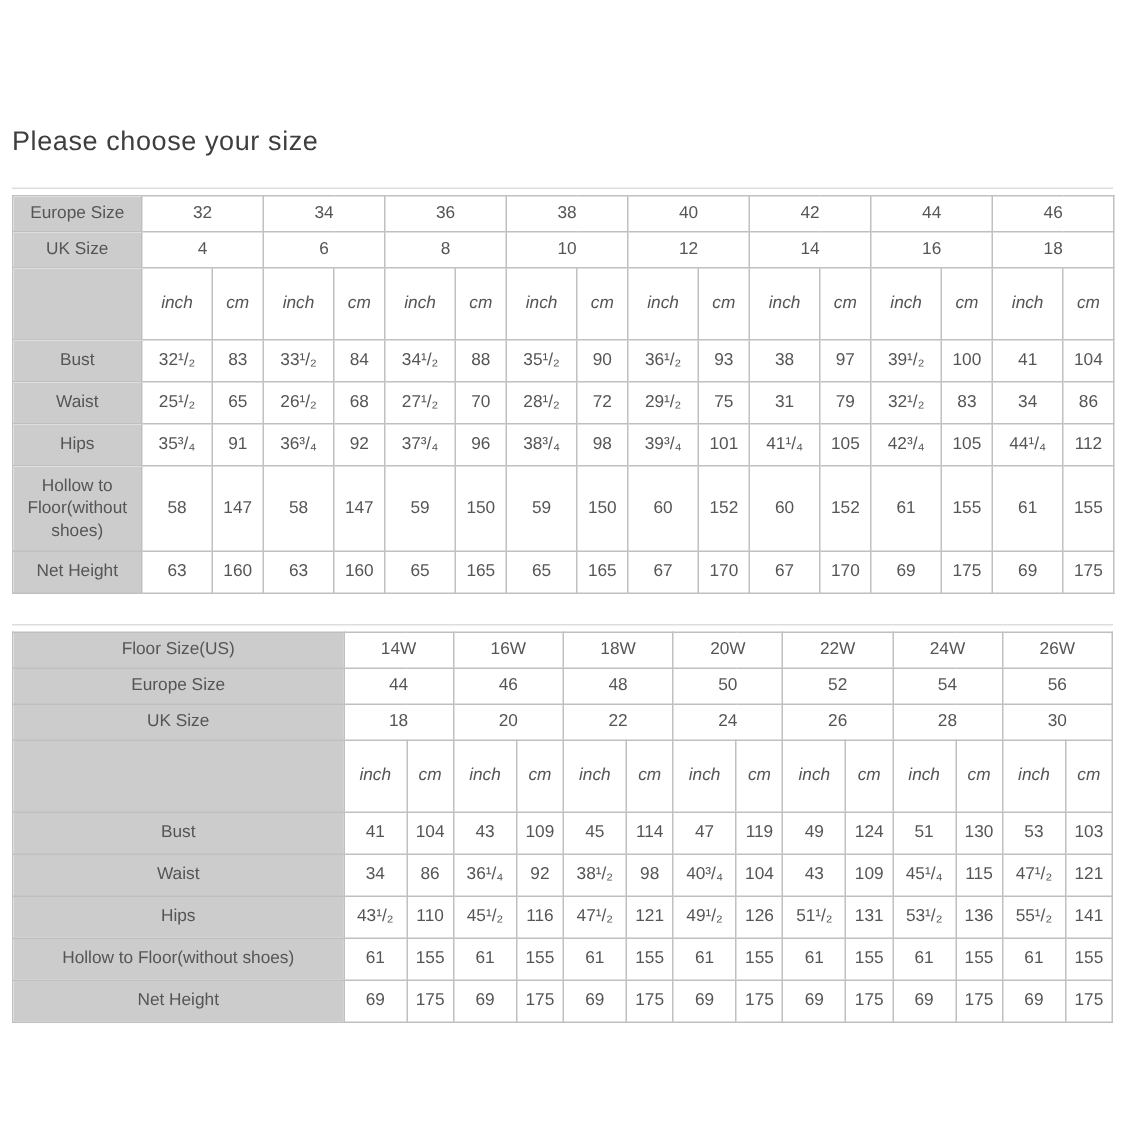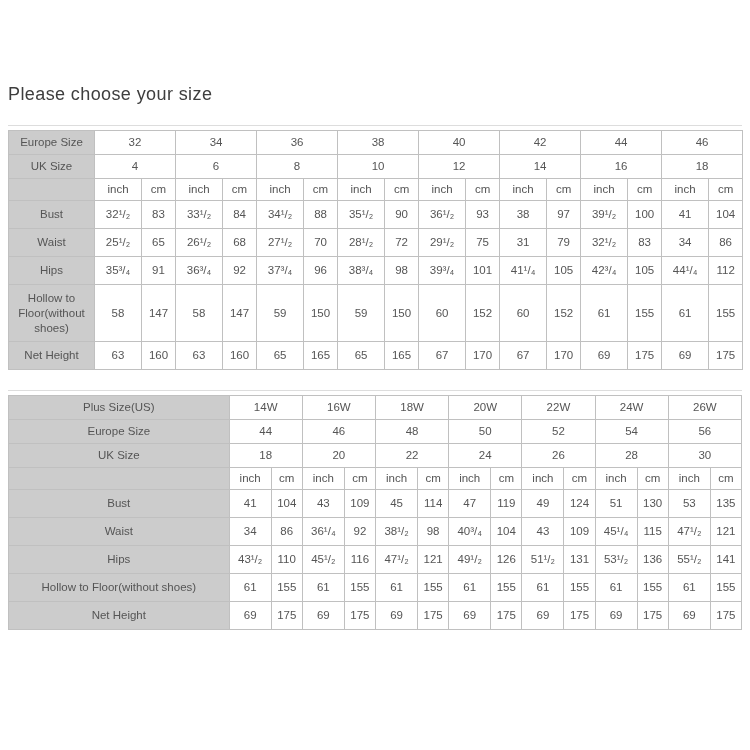--- a/index.html
+++ b/index.html
@@ -49,21 +49,22 @@
     line-height: 1.3;
     overflow: hidden;
   }
   table.size-table td.lbl {
     background: var(--header-bg, #cccccc);
   }
   table.size-table tr.measure-row td {
     padding: 6px 2px;
   }
   table.size-table tr.unit-row td {
-    padding: 3px 2px;
+    padding: 16px 2px;
+    font-style: italic;
   }
 </style>
 </head>
 <body>
 
 <div class="page">
   <h2 class="page-title">Please choose your size</h2>
 
   <div class="sep"></div>
   <table class="size-table">
@@ -240,21 +241,21 @@
         <col style="width: 31px;">
         <col style="width: 42px;">
         <col style="width: 31px;">
         <col style="width: 42px;">
         <col style="width: 31px;">
         <col style="width: 42px;">
         <col style="width: 31px;">
       </colgroup>
       <tbody>
         <tr>
-          <td class="lbl">Plus Size(US)</td>
+          <td class="lbl">Floor Size(US)</td>
           <td class="val" colspan="2">14W</td>
           <td class="val" colspan="2">16W</td>
           <td class="val" colspan="2">18W</td>
           <td class="val" colspan="2">20W</td>
           <td class="val" colspan="2">22W</td>
           <td class="val" colspan="2">24W</td>
           <td class="val" colspan="2">26W</td>
         </tr>
         <tr>
           <td class="lbl">Europe Size</td>
@@ -301,21 +302,21 @@
           <td class="val">109</td>
           <td class="val">45</td>
           <td class="val">114</td>
           <td class="val">47</td>
           <td class="val">119</td>
           <td class="val">49</td>
           <td class="val">124</td>
           <td class="val">51</td>
           <td class="val">130</td>
           <td class="val">53</td>
-          <td class="val">135</td>
+          <td class="val">103</td>
         </tr>
         <tr class="measure-row">
           <td class="lbl">Waist</td>
           <td class="val">34</td>
           <td class="val">86</td>
           <td class="val">36¹/₄</td>
           <td class="val">92</td>
           <td class="val">38¹/₂</td>
           <td class="val">98</td>
           <td class="val">40³/₄</td>

